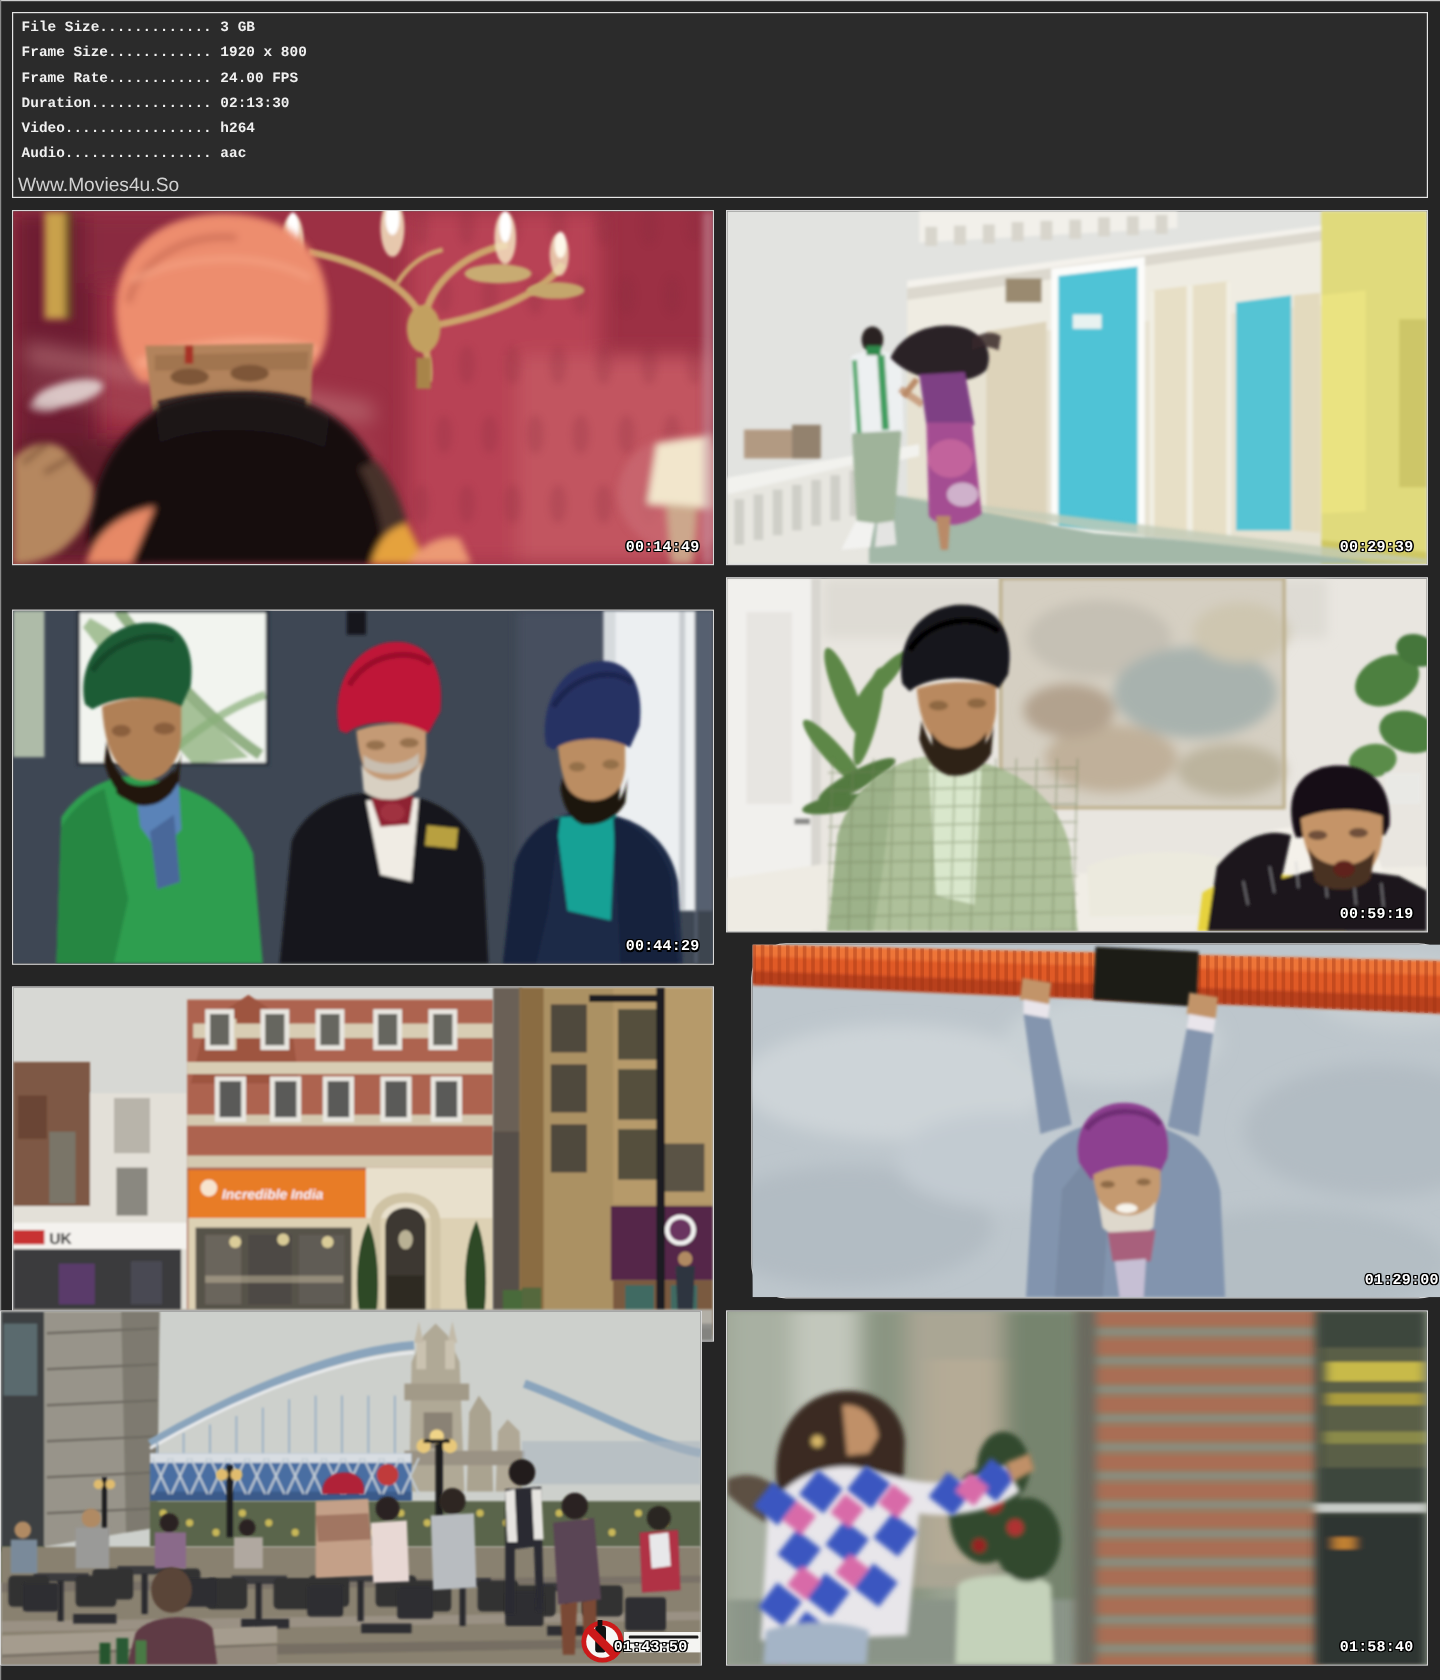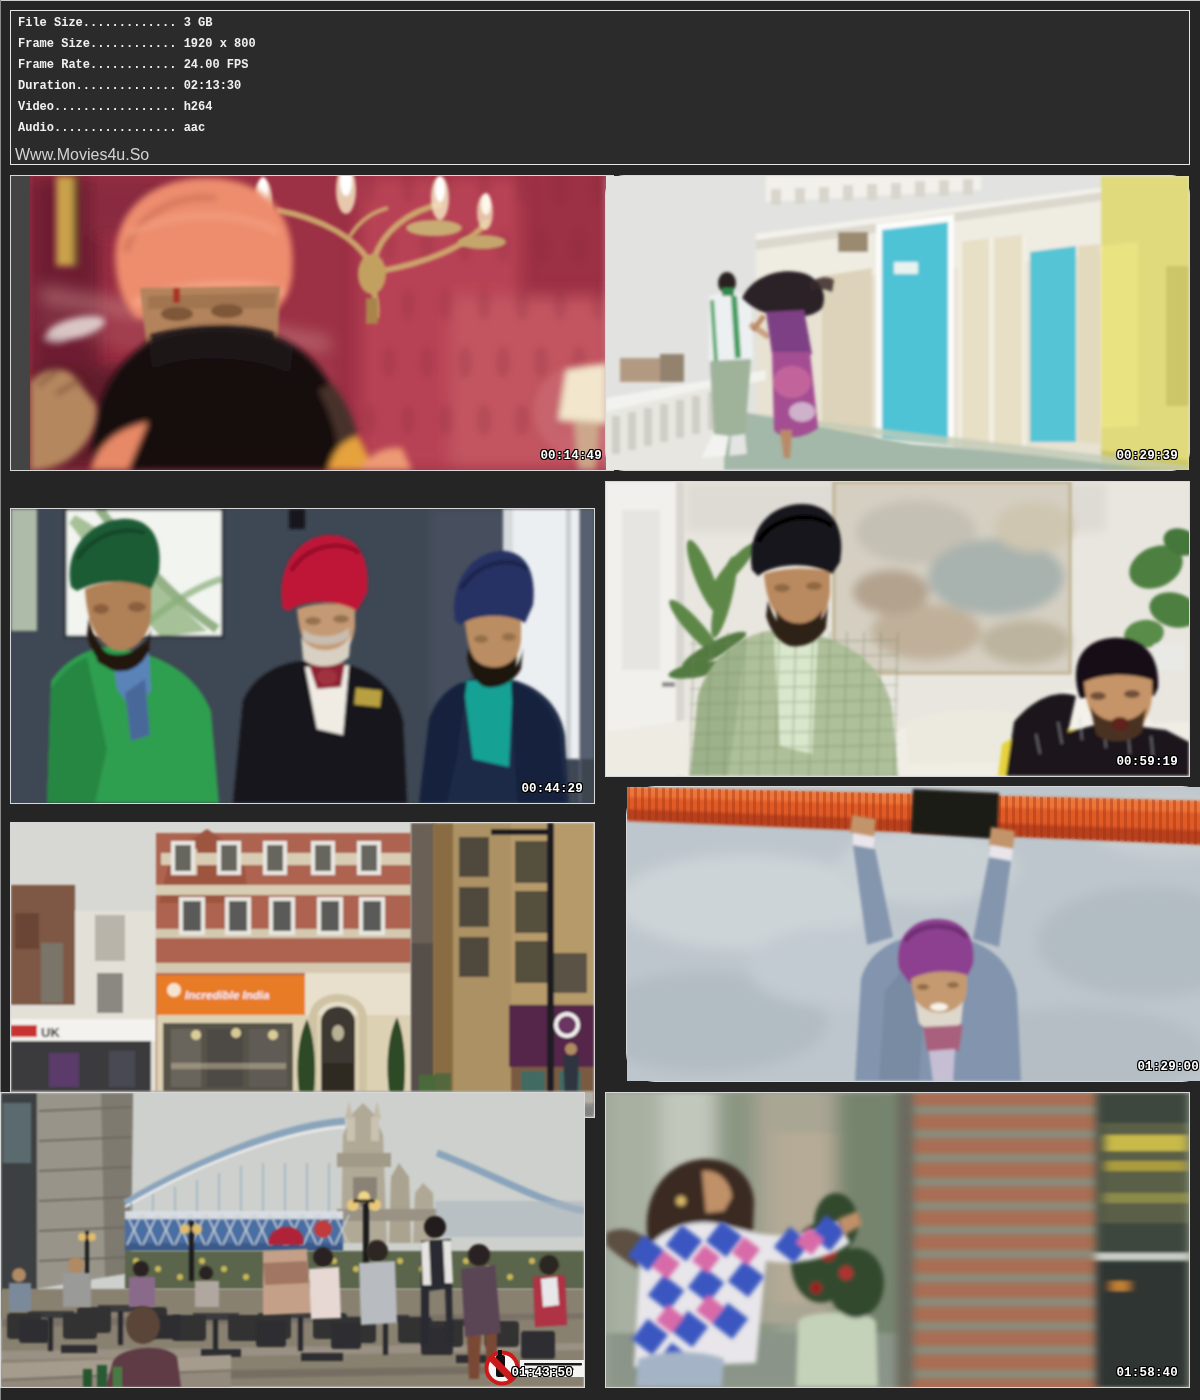--- a/index.html
+++ b/index.html
@@ -25,21 +25,21 @@
 <div id="edgeleft"></div>
 <div id="info">
     <pre>File Size............. 3 GB
 Frame Size............ 1920 x 800
 Frame Rate............ 24.00 FPS
 Duration.............. 02:13:30
 Video................. h264
 Audio................. aac</pre>
     <div class="site">Www.Movies4u.So</div>
   </div>
-<div class="cell" style="left:10px;top:175px;padding-left:19px;">
+<div class="cell" style="left:10px;top:175px;">
     <svg viewBox="0 0 583 294" preserveAspectRatio="none">
       <defs>
         <filter id="b1a" x="-20%" y="-20%" width="140%" height="140%">
           <feGaussianBlur stdDeviation="8"></feGaussianBlur>
         </filter>
       </defs>
       <defs>
         <filter id="b1b" x="-20%" y="-20%" width="140%" height="140%">
           <feGaussianBlur stdDeviation="3"></feGaussianBlur>
         </filter>
@@ -153,21 +153,21 @@
       </g>
       <g filter="url(#b1b)">
         <path d="M0,294 L0,206 C14,192 30,190 42,198 L66,228 C70,248 58,270 38,284 C24,292 10,295 0,294 Z" fill="#b5875f"></path>
         <path d="M8,210 L28,194 M26,218 L50,204" stroke="#84593c" stroke-width="4" fill="none"></path>
         <ellipse cx="46" cy="152" rx="30" ry="10" fill="#e4d6d4" opacity="0.9" transform="rotate(-14 46 152)"></ellipse>
         <ellipse cx="26" cy="162" rx="13" ry="6" fill="#d0bcbc" opacity="0.6"></ellipse>
       </g>
     </svg>
     <span class="ts">00:14:49</span>
   </div>
-<div class="cell" style="left:605px;top:175px;border-radius:19px;">
+<div class="cell" style="left:605px;top:175px;">
     <svg viewBox="0 0 583 294" preserveAspectRatio="none">
       <defs>
         <filter id="b2a" x="-20%" y="-20%" width="140%" height="140%">
           <feGaussianBlur stdDeviation="5"></feGaussianBlur>
         </filter>
       </defs>
       <defs>
         <filter id="b2b" x="-20%" y="-20%" width="140%" height="140%">
           <feGaussianBlur stdDeviation="1.5"></feGaussianBlur>
         </filter>

